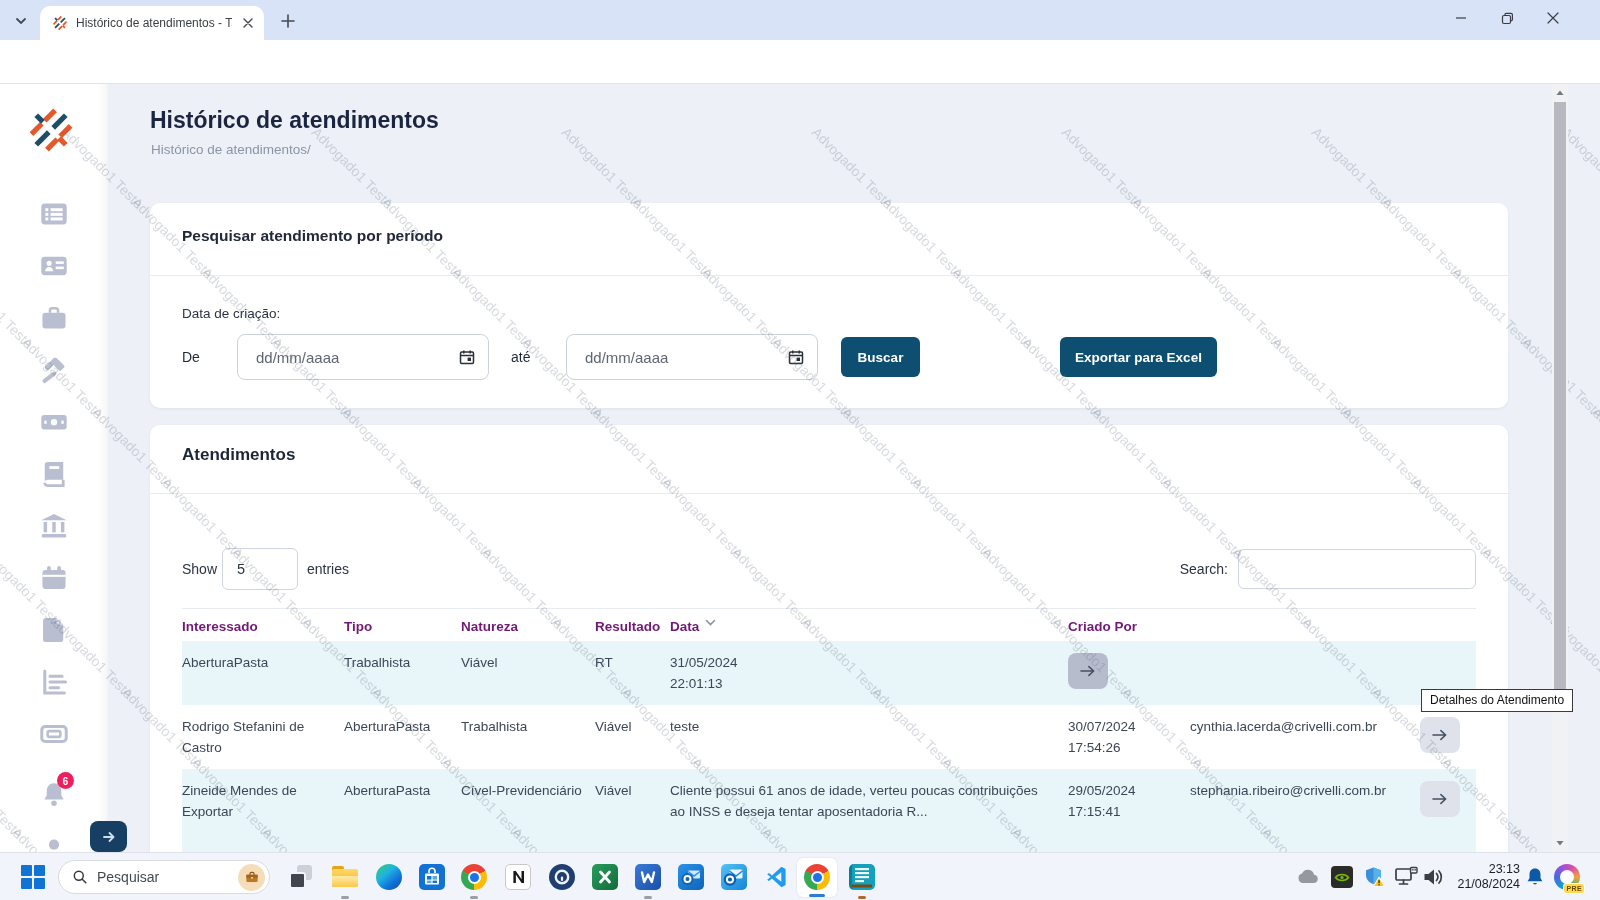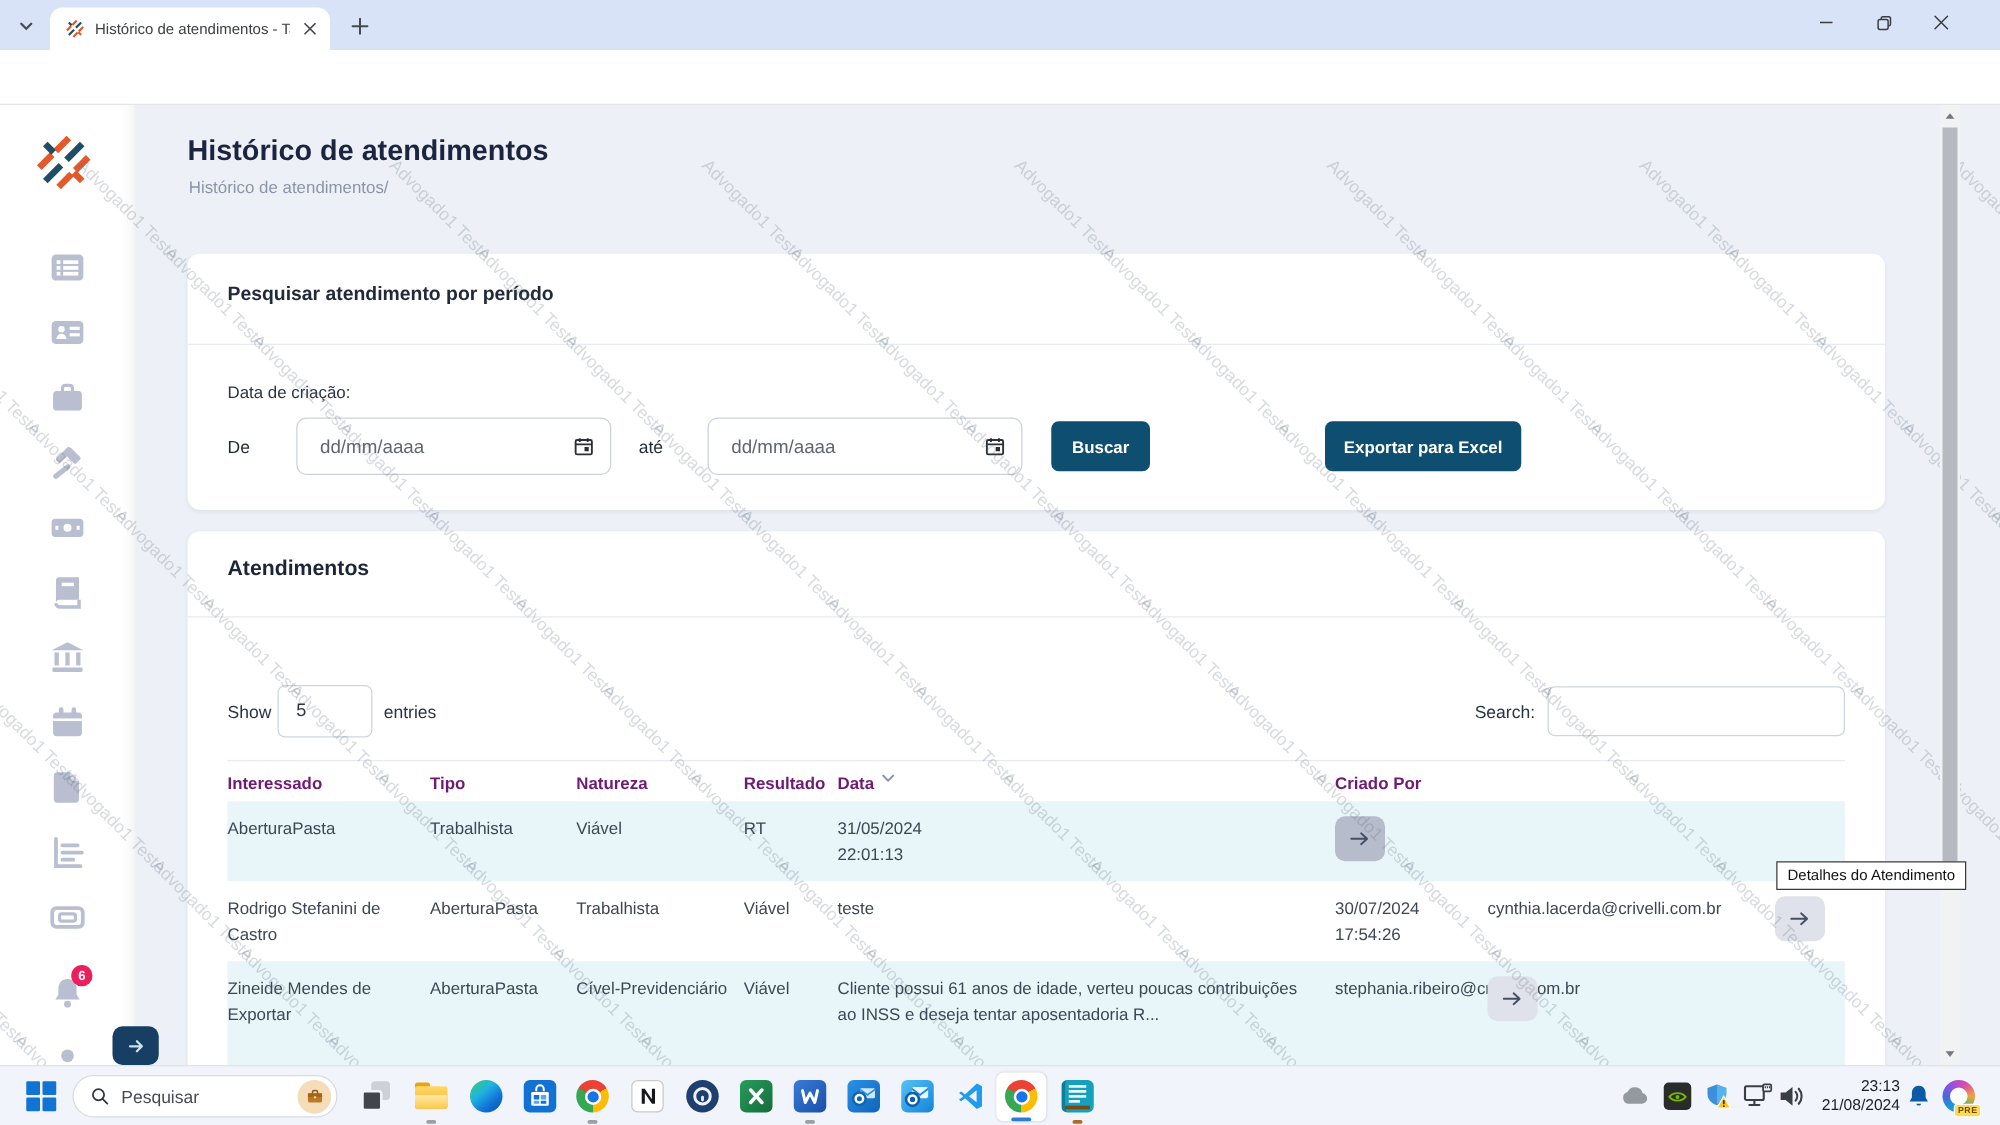--- a/index.html
+++ b/index.html
@@ -444,20 +444,24 @@
               </svg>
             </button>
           </div>
       </div>
       <div class="t-row tgrid alt r3">
         <div class="td">Zineide Mendes de Exportar</div>
         <div class="td">AberturaPasta</div>
         <div class="td">Cível-Previdenciário</div>
         <div class="td">Viável</div>
         <div class="td">Cliente possui 61 anos de idade, verteu poucas contribuições ao INSS e deseja tentar aposentadoria R...</div>
+        <div class="td">
+            <div>29/05/2024</div>
+            <div>17:15:41</div>
+          </div>
         <div class="td">stephania.ribeiro@crivelli.com.br</div>
         <div>
             <button class="row-btn">
               <svg width="18" height="14" viewBox="0 0 20 16">
                 <path d="M2 8 H16 M11 3 L16.5 8 l-5.5 5" stroke="#454f63" stroke-width="1.7" fill="none" stroke-linecap="round" stroke-linejoin="round"></path>
               </svg>
             </button>
           </div>
       </div>
     </div>

